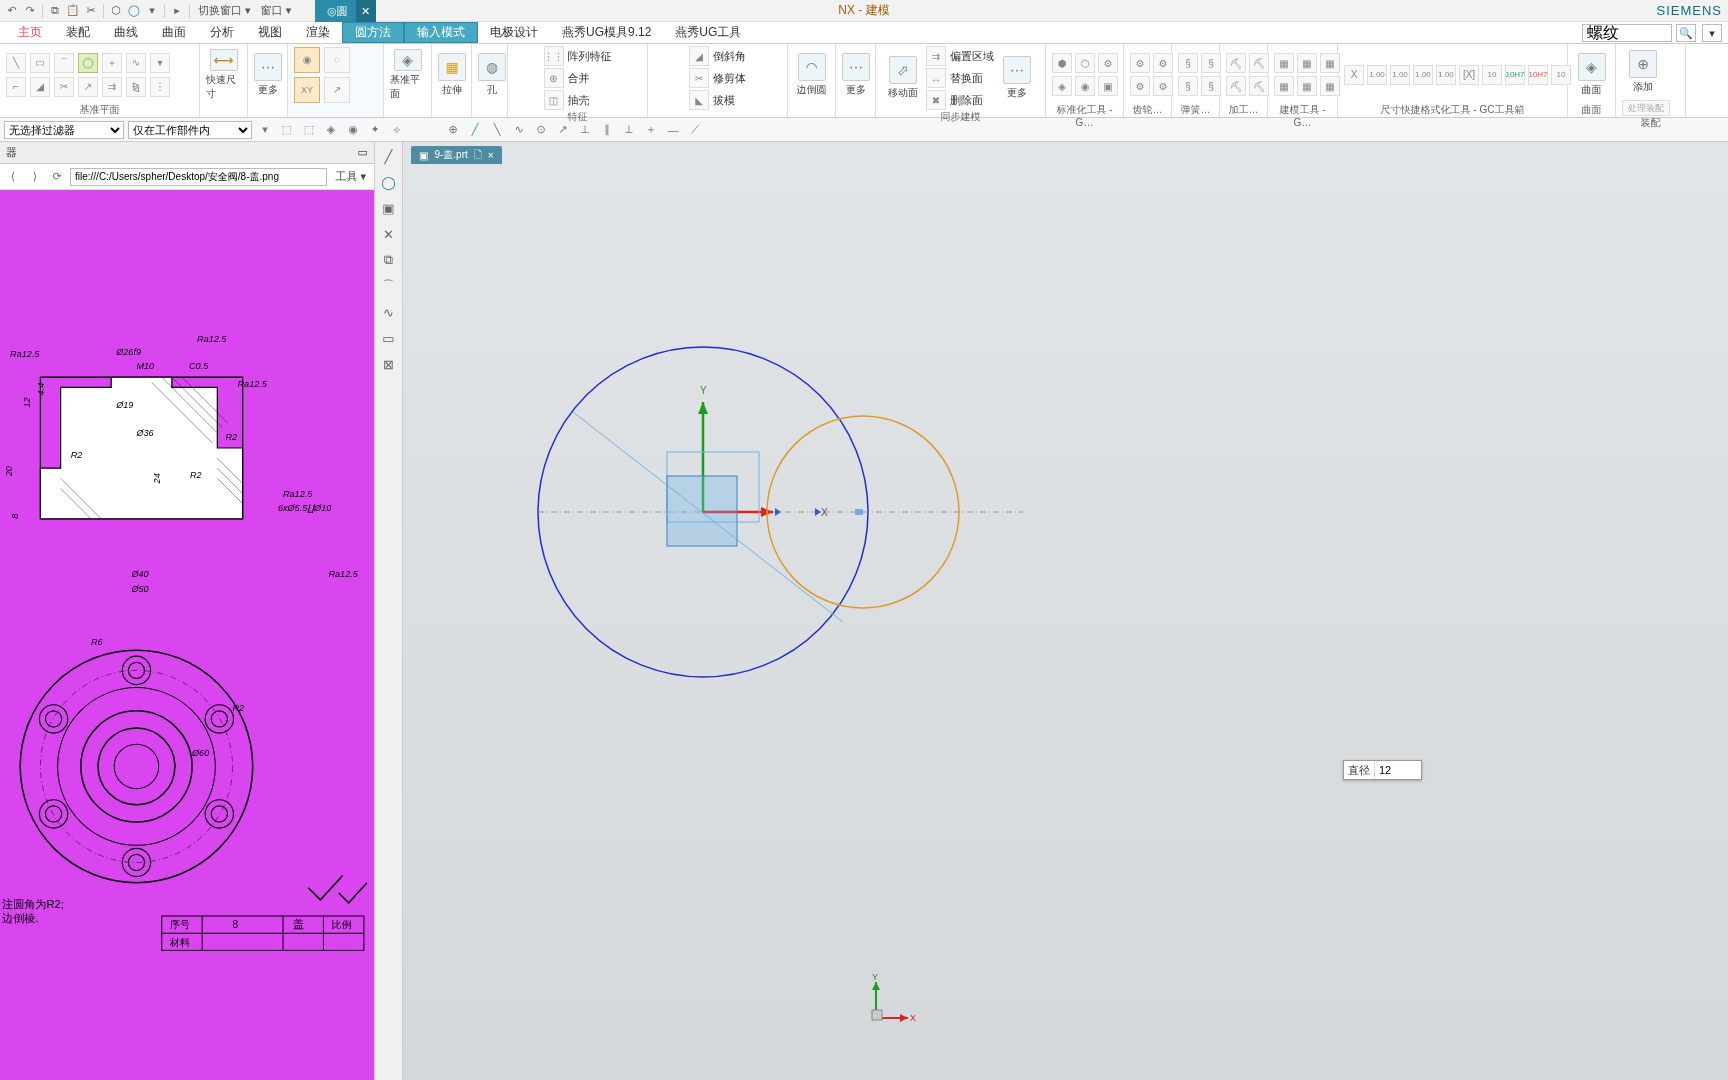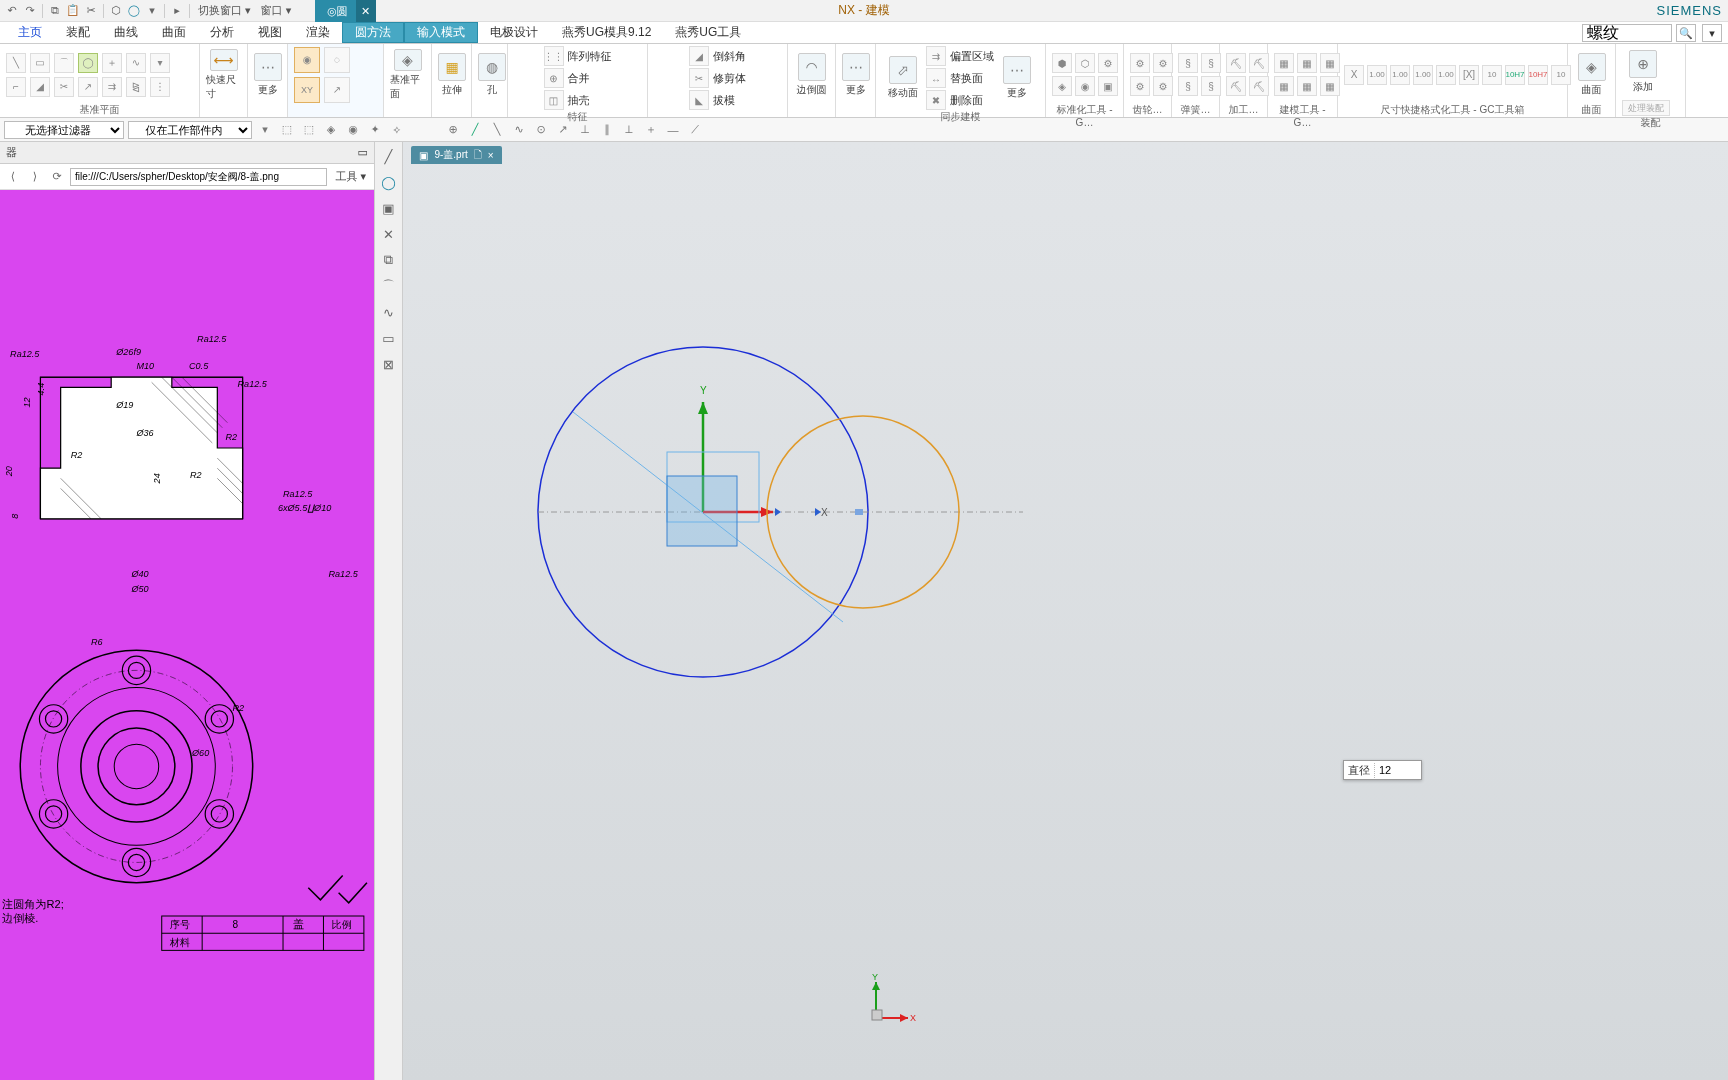--- a/index.html
+++ b/index.html
@@ -11,42 +11,42 @@
 .qa .sep { width:1px; height:14px; background:#ccc; margin:0 2px; }
 .qa .lbl { font-size:11px; color:#555; padding:0 4px; cursor:pointer; }
 .qa .title-tab { position:absolute; left:315px; top:0; height:22px; background:#2a8ca8; color:#fff; display:flex; align-items:center; padding:0 28px 0 12px; font-size:11px; }
 .qa .title-tab .x { position:absolute; right:0; top:0; width:20px; height:22px; background:#1f6f85; display:flex; align-items:center; justify-content:center; cursor:pointer; }
 .qa .apptitle { position:absolute; left:50%; transform:translateX(-50%); font-size:12px; color:#a16207; }
 .qa .brand { position:absolute; right:6px; color:#0a6e7f; font-weight:normal; font-size:13px; letter-spacing:1px; }
 
 
 .tabs { height:22px; background:#fff; border-bottom:1px solid #ccc; display:flex; align-items:stretch; padding-left:6px; }
 .tabs .tab { padding:0 12px; display:flex; align-items:center; font-size:12px; color:#333; cursor:pointer; }
-.tabs .tab.active { color:#1d4ed8; }
+.tabs .tab.active { color:#ef4444; }
 .tabs .tab.hl { background:#47a8c4; color:#fff; border:1px solid #2a8ca8; }
 .tabs .spacer { flex:1; }
 .tabs .srch { width:90px; height:18px; border:1px solid #bbb; margin:2px 4px 0 0; font-size:16px; padding:0 4px; }
 .tabs .srchbtn { width:20px; height:18px; border:1px solid #bbb; background:#fff; margin:2px 6px 0 0; display:flex; align-items:center; justify-content:center; cursor:pointer; }
 
 
 .ribbon { height:74px; background:#fff; border-bottom:1px solid #ccc; display:flex; }
 .rpanel { border-right:1px solid #ddd; display:flex; flex-direction:column; padding:2px 6px 0 6px; }
 .rpanel .tools { flex:1; display:flex; align-items:center; gap:2px; flex-wrap:wrap; align-content:center; }
 .rpanel .caption { height:14px; text-align:center; font-size:10px; color:#666; }
 .bigbtn { width:42px; height:52px; display:flex; flex-direction:column; align-items:center; justify-content:center; gap:2px; cursor:pointer; font-size:10px; color:#444; }
 .bigbtn .bi { width:28px; height:28px; border:1px solid #ccc; background:#eef5f8; border-radius:2px; display:flex; align-items:center; justify-content:center; font-size:14px; color:#777; }
 .smbtn { width:20px; height:20px; border:1px solid #ddd; background:#f8f8f8; cursor:pointer; display:flex; align-items:center; justify-content:center; font-size:10px; color:#888; }
 .smbtn.hl { background:#dff0bf; border-color:#a8c76a; }
 .smbtn.tog { background:#fce9c8; border-color:#e0b060; }
 
 .sketchgrid { display:grid; grid-template-columns:repeat(7,20px); grid-template-rows:20px 20px; gap:4px; }
 
 
 .filterbar { height:24px; background:#f7f7f7; border-bottom:1px solid #ccc; display:flex; align-items:center; padding:0 4px; gap:4px; }
-.filterbar select { height:18px; font-size:11px; border:1px solid #bbb; background:#fff;text-align:center; }
+.filterbar select { height:18px; font-size:11px; border:1px solid #bbb; background:#fff; }
 .filterbar .tico { width:18px; height:18px; display:flex; align-items:center; justify-content:center; color:#777; cursor:pointer; font-size:11px; }
 
 
 .ws { position:absolute; top:142px; left:0; right:0; bottom:0; display:flex; }
 .leftpane { width:375px; background:#fff; border-right:1px solid #ccc; display:flex; flex-direction:column; }
 .leftpane .hdr { height:22px; background:#eee; border-bottom:1px solid #ccc; display:flex; align-items:center; padding:0 6px; font-size:11px; color:#444; justify-content:space-between; }
 .leftpane .nav { height:26px; border-bottom:1px solid #ddd; display:flex; align-items:center; padding:0 4px; gap:4px; }
 .leftpane .nav .nico { width:18px; height:18px; display:flex; align-items:center; justify-content:center; cursor:pointer; color:#666; }
 .leftpane .nav input { flex:1; height:18px; border:1px solid #bbb; font-size:10px; padding:0 4px; }
 .leftpane .nav .toolslbl { font-size:11px; color:#444; padding:0 4px; cursor:pointer; }

